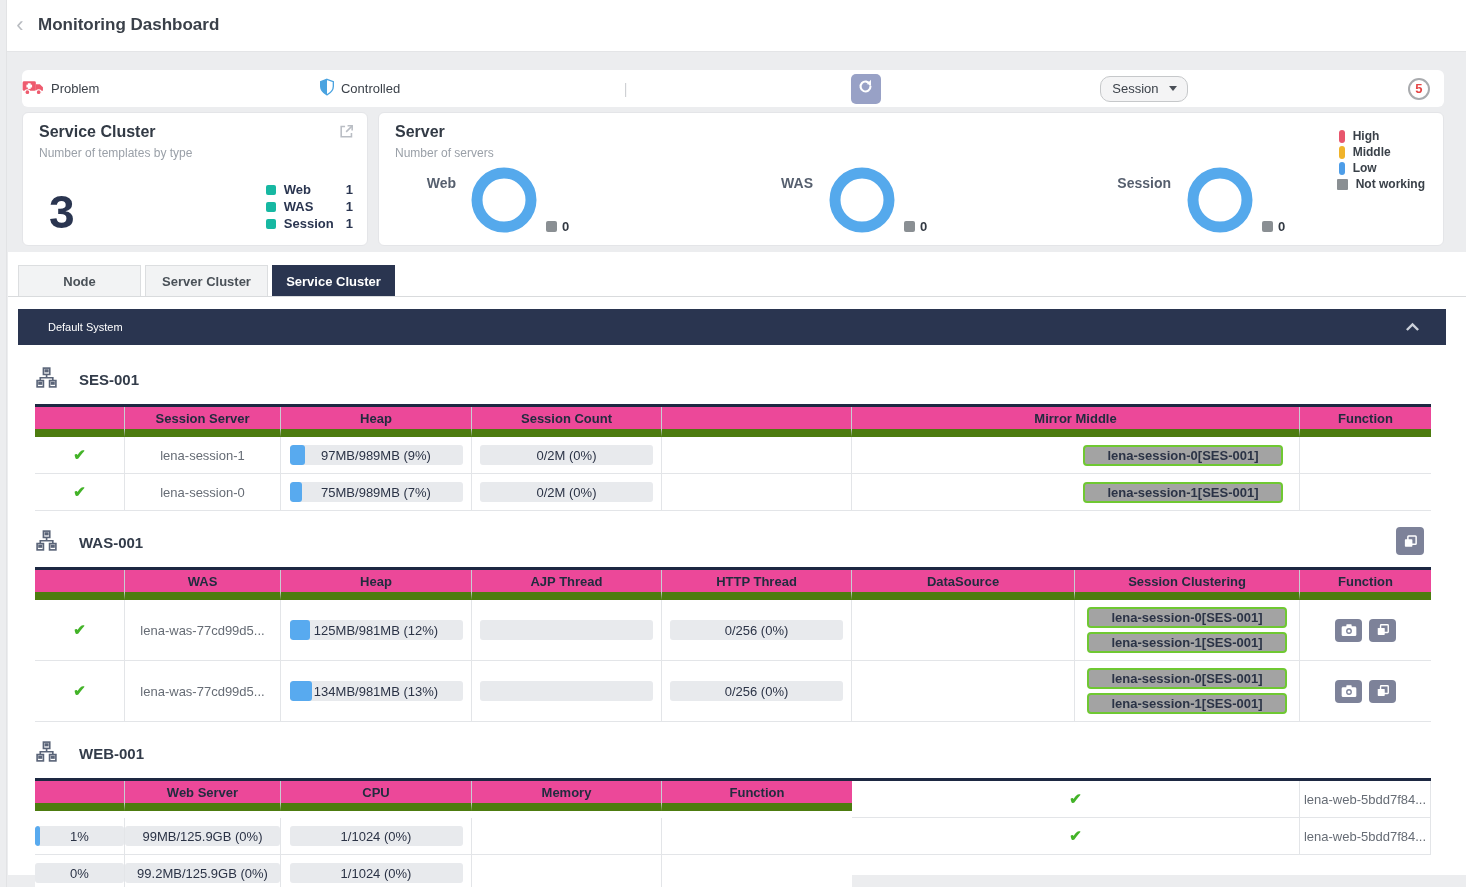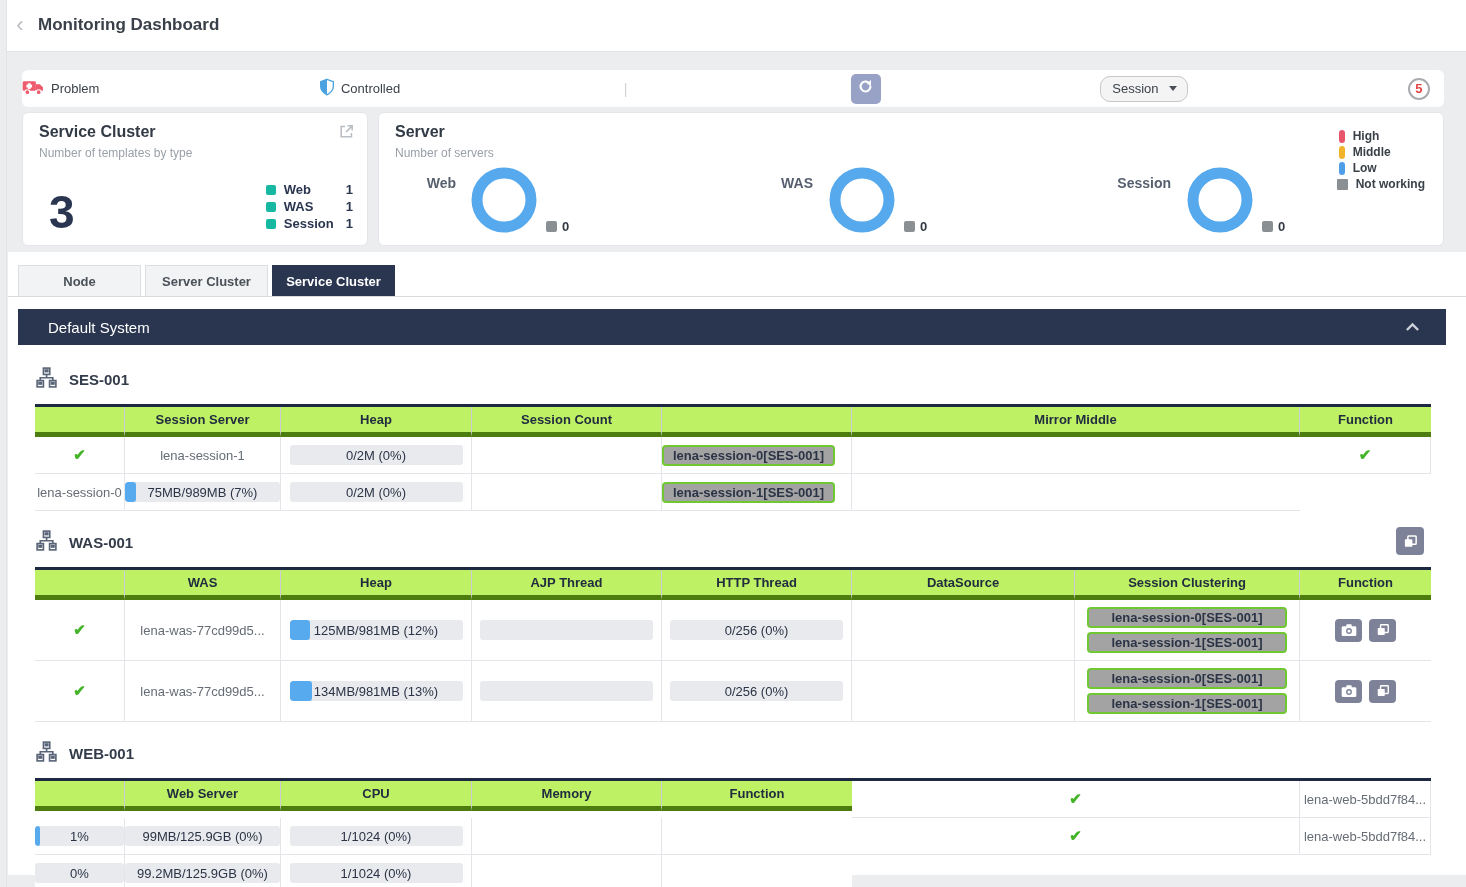--- a/index.html
+++ b/index.html
@@ -45,31 +45,31 @@
   .status-legend-row { display:flex; align-items:center; gap:8px; font-size:12px; color:#3a4149; font-weight:bold; }
   .pill-swatch { width:6px; height:13px; border-radius:3px; }
   .sq-swatch { width:11px; height:11px; border-radius:1px; margin-left:-2px; }
 
   
   .main-panel { position:absolute; left:8px; top:252px; width:1458px; height:623px; background:#fff; }
   .tabs { display:flex; gap:4px; padding:13px 0 0 10px; border-bottom:1px solid #d9dbdd; }
   .tab { width:123px; height:31px; background:#f2f3f4; border:1px solid #dcdee0; border-bottom:none; display:flex; align-items:center; justify-content:center; font-size:13px; font-weight:bold; color:#4a5158; cursor:pointer; }
   .tab.active { background:#2a3550; border-color:#2a3550; color:#fff; }
   .system-bar { margin:12px 0 0 10px; width:1428px; height:36px; background:#2a3550; display:flex; align-items:center; justify-content:space-between; padding:0 26px 0 30px; }
-  .system-bar-title { color:#fff; font-size:15px; }
+  .system-bar-title { color:#fff; font-size:11px; }
   .collapse-btn { cursor:pointer; display:flex; }
 
-  .section-head { position:relative; margin:21px 0 0 27px; width:1396px; height:26px; display:flex; align-items:center; gap:11px; }
+  .section-head { position:relative; margin:21px 0 0 27px; width:1396px; height:26px; display:flex; align-items:center; gap:21px; }
   .section-title { font-size:15px; font-weight:bold; color:#333c4a; }
   .head-action { position:absolute; right:7px; top:-2px; width:28px; height:28px; background:#7d8299; border-radius:4px; display:flex; align-items:center; justify-content:center; cursor:pointer; }
 
   .tbl { margin:12px 0 0 27px; width:1396px; display:grid; border-top:3px solid #1d2842; }
   .ses-grid, .web-grid { grid-template-columns:90px 156px 191px 190px 190px 448px 1fr; }
   .was-grid { grid-template-columns:90px 156px 191px 190px 190px 223px 225px 1fr; }
-  .hcell { height:30px; background:#bef264; display:flex; align-items:center; justify-content:center; font-size:13px; font-weight:bold; color:#222c3f; border-right:1px solid #c9ccd2; border-bottom:5px solid #4d7c0f; }
+  .hcell { height:30px; background:#ec4899; display:flex; align-items:center; justify-content:center; font-size:13px; font-weight:bold; color:#222c3f; border-right:1px solid #c9ccd2; border-bottom:8px solid #4d7c0f; }
   .hcell.last { border-right:none; }
   .bcell { height:37px; background:#fff; display:flex; align-items:center; justify-content:center; border-right:1px solid #e3e5e8; border-bottom:1px solid #e3e5e8; font-size:13px; color:#666c75; }
   .bcell.tall { height:61px; }
   .bcell.last { border-right:none; }
   .check { color:#43b328; font-size:15px; font-weight:bold; }
 
   .gauge { position:relative; width:173px; height:20px; background:#e8eaed; border-radius:3px; display:flex; align-items:center; justify-content:center; overflow:hidden; }
   .gauge .fill { position:absolute; left:0; top:0; bottom:0; background:#58aaef; border-radius:3px; }
   .gauge .gtext { position:relative; z-index:2; font-size:13px; color:#2b3346; }
 
@@ -257,20 +257,26 @@
       <div class="hcell">Heap</div>
       <div class="hcell">Session Count</div>
       <div class="hcell"></div>
       <div class="hcell">Mirror Middle</div>
       <div class="hcell last">Function</div>
 
       <div class="bcell">
           <span class="check">✔</span>
         </div>
       <div class="bcell">lena-session-1</div>
+      <div class="bcell">
+        <div class="gauge">
+            <div class="fill" style="width: 9%; min-width: 5px;"></div>
+            <span class="gtext">97MB/989MB (9%)</span>
+          </div>
+      </div>
       <div class="bcell">
         <div class="gauge">
             <span class="gtext">0/2M (0%)</span>
           </div>
       </div>
       <div class="bcell"></div>
       <div class="bcell mirror-cell">
         <div class="tagpill">lena-session-0[SES-001]</div>
       </div>
       <div class="bcell last"></div>

